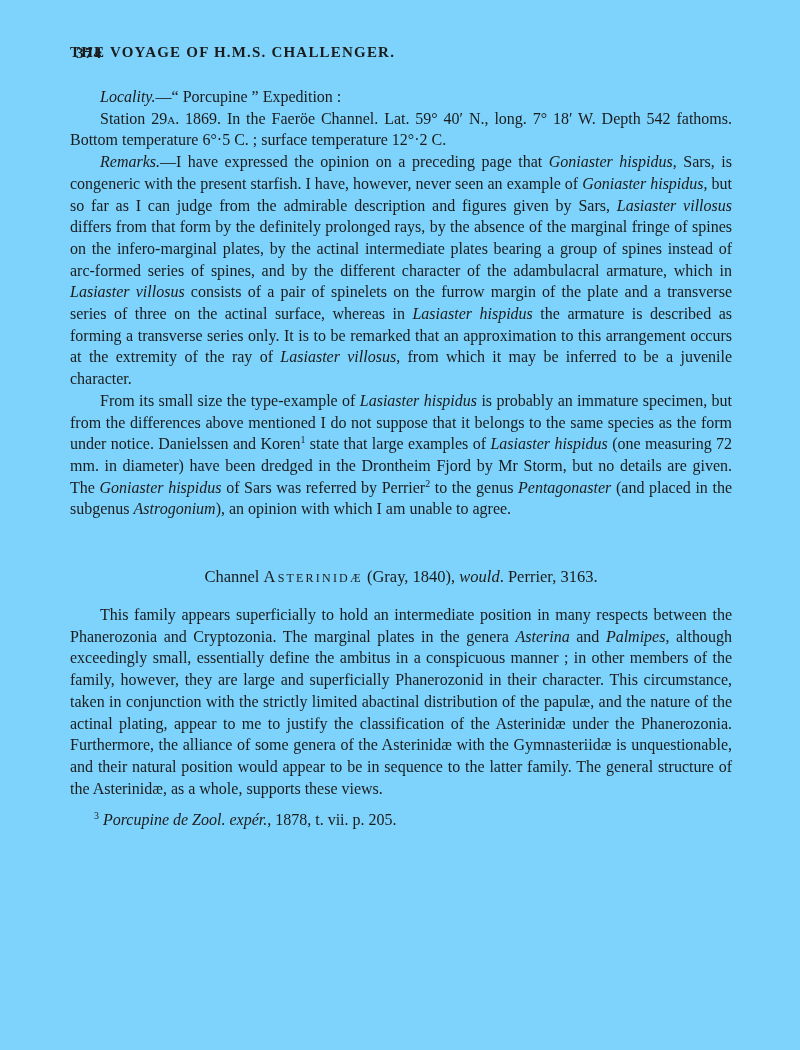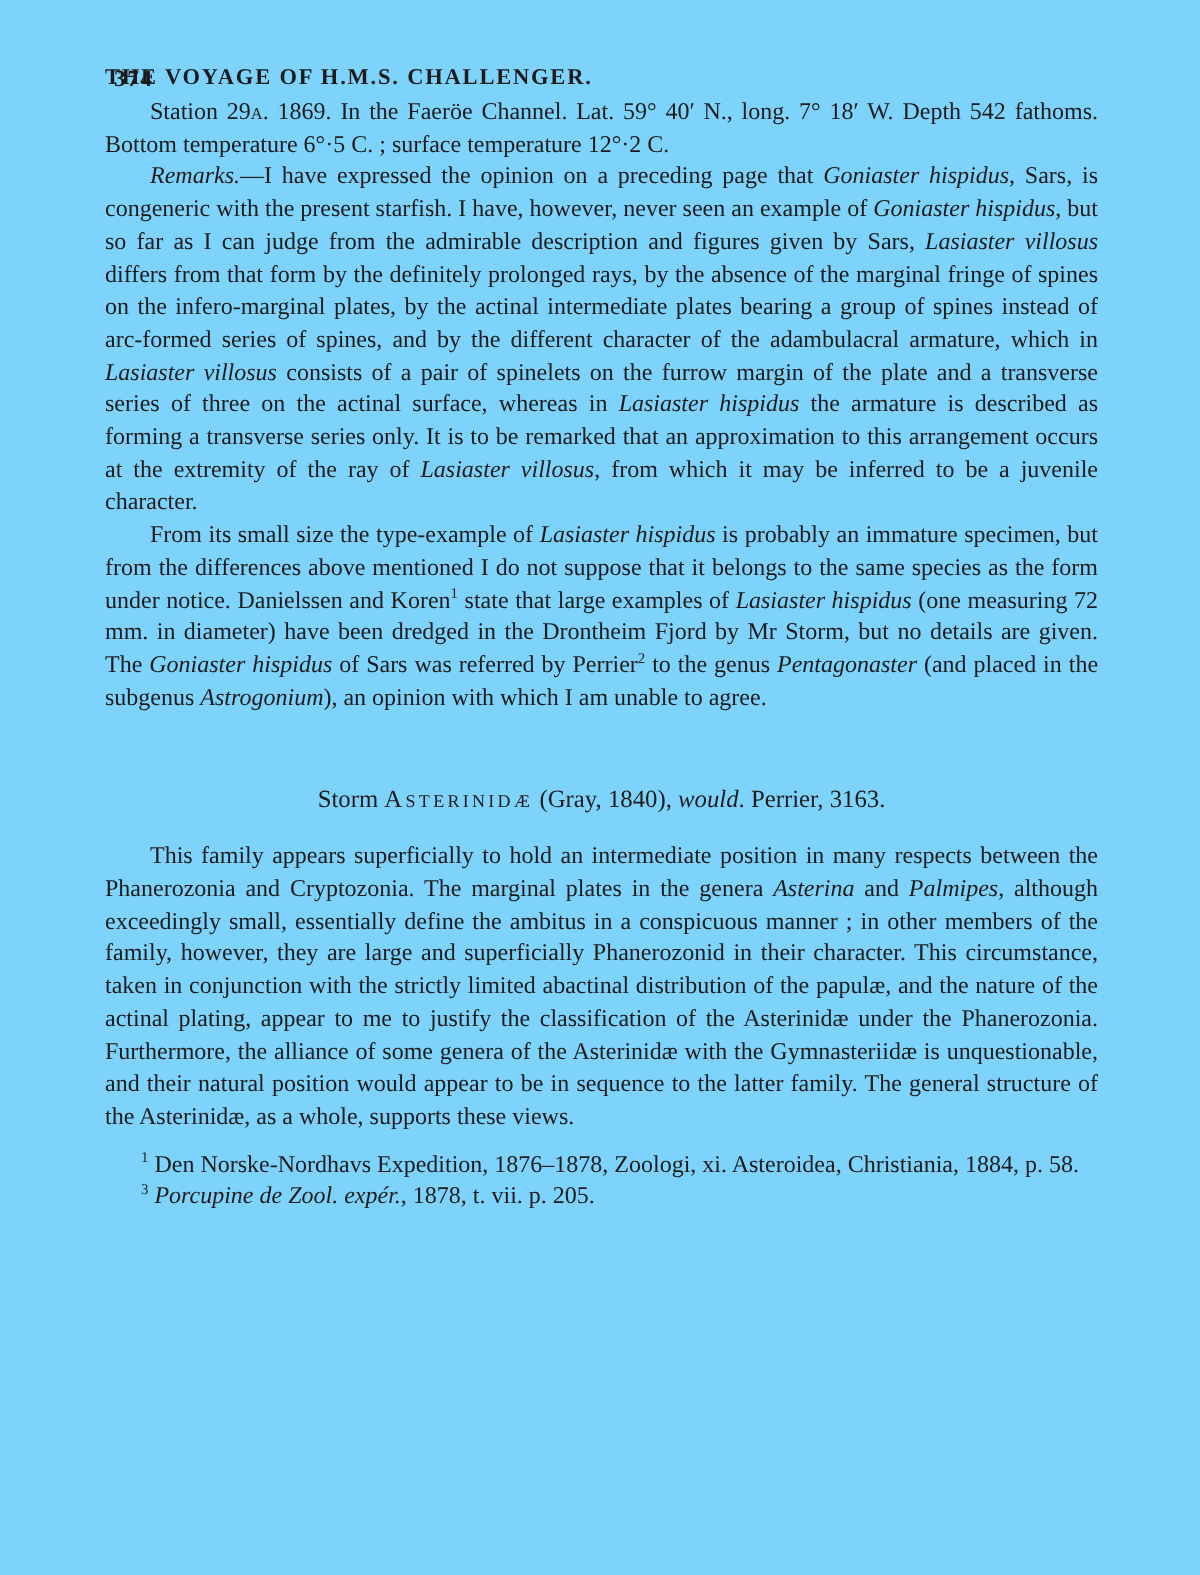--- a/index.html
+++ b/index.html
@@ -74,27 +74,27 @@
 <body>
 
 <div class="page">
   <div class="sheet">
 
     <div class="header">
       <span class="page-number">374</span>
       <div class="running-title">THE VOYAGE OF H.M.S. CHALLENGER.</div>
     </div>
 
+    <p class="p indent first-block"><span class="it">Locality.</span><span>—“ Porcupine ” Expedition :</span></p>
     <p class="p indent"><span>Station 29</span><span class="sc">a</span><span>. 1869.  In the Faeröe Channel.  Lat. 59° 40′ N., long. 7° 18′ W.  Depth 542 fathoms.  Bottom temperature 6°·5 C. ; surface temperature 12°·2 C.</span></p>
     <p class="p indent"><span class="it">Remarks.</span><span>—I have expressed the opinion on a preceding page that </span><span class="it">Goniaster hispidus</span><span>, Sars, is congeneric with the present starfish.  I have, however, never seen an example of </span><span class="it">Goniaster hispidus</span><span>, but so far as I can judge from the admirable description and figures given by Sars, </span><span class="it">Lasiaster villosus</span><span> differs from that form by the definitely prolonged rays, by the absence of the marginal fringe of spines on the infero-marginal plates, by the actinal intermediate plates bearing a group of spines instead of arc-formed series of spines, and by the different character of the adambulacral armature, which in </span><span class="it">Lasiaster villosus</span><span> consists of a pair of spinelets on the furrow margin of the plate and a transverse series of three on the actinal surface, whereas in </span><span class="it">Lasiaster hispidus</span><span> the armature is described as forming a transverse series only.  It is to be remarked that an approximation to this arrangement occurs at the extremity of the ray of </span><span class="it">Lasiaster villosus</span><span>, from which it may be inferred to be a juvenile character.</span></p>
     <p class="p indent"><span>From its small size the type-example of </span><span class="it">Lasiaster hispidus</span><span> is probably an immature specimen, but from the differences above mentioned I do not suppose that it belongs to the same species as the form under notice.  Danielssen and Koren</span><span class="sup">1</span><span> state that large examples of </span><span class="it">Lasiaster hispidus</span><span> (one measuring 72 mm. in diameter) have been dredged in the Drontheim Fjord by Mr Storm, but no details are given.  The </span><span class="it">Goniaster hispidus</span><span> of Sars was referred by Perrier</span><span class="sup">2</span><span> to the genus </span><span class="it">Pentagonaster</span><span> (and placed in the subgenus </span><span class="it">Astrogonium</span><span>), an opinion with which I am unable to agree.</span></p>
 
-    <p class="p section-heading"><span>Storm </span><span class="scw">Asterinidæ</span><span> (Gray, 1840), </span><span class="it">would</span><span>. Perrier, 3163.</span></p>
+    <p class="p section-heading"><span>Channel </span><span class="scw">Asterinidæ</span><span> (Gray, 1840), </span><span class="it">would</span><span>. Perrier, 3163.</span></p>
 
     <p class="p indent"><span>This family appears superficially to hold an intermediate position in many respects between the Phanerozonia and Cryptozonia.  The marginal plates in the genera </span><span class="it">Asterina</span><span> and </span><span class="it">Palmipes</span><span>, although exceedingly small, essentially define the ambitus in a conspicuous manner ; in other members of the family, however, they are large and superficially Phanerozonid in their character.  This circumstance, taken in conjunction with the strictly limited abactinal distribution of the papulæ, and the nature of the actinal plating, appear to me to justify the classification of the Asterinidæ under the Phanerozonia.  Furthermore, the alliance of some genera of the Asterinidæ with the Gymnasteriidæ is unquestionable, and their natural position would appear to be in sequence to the latter family.  The general structure of the Asterinidæ, as a whole, supports these views.</span></p>
 
     <div class="footnotes">
-      <p class="p footnote"><span class="sup">1</span><span> Den Norske-Nordhavs Expedition, 1876–1878, Zoologi, xi. Asteroidea, Christiania, 1884, p. 58.</span></p>
       <p class="p footnote"><span class="sup">3</span><span> </span><span class="it">Porcupine de Zool. expér.</span><span>, 1878, t. vii. p. 205.</span></p>
     </div>
 
   </div>
 </div>
 
 </body></html>

